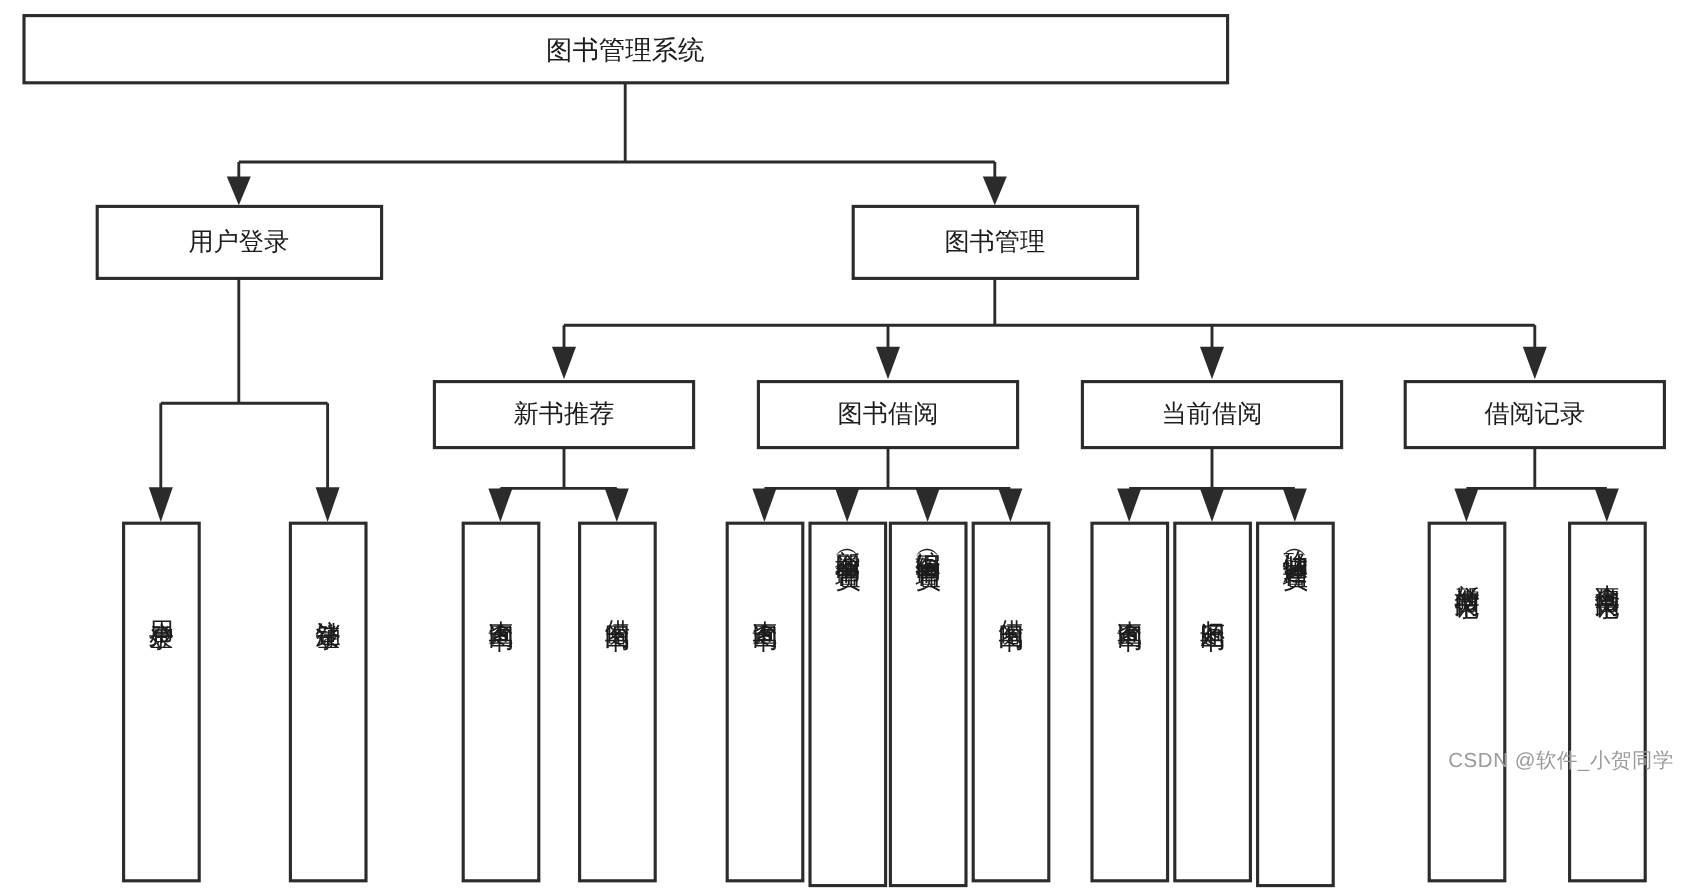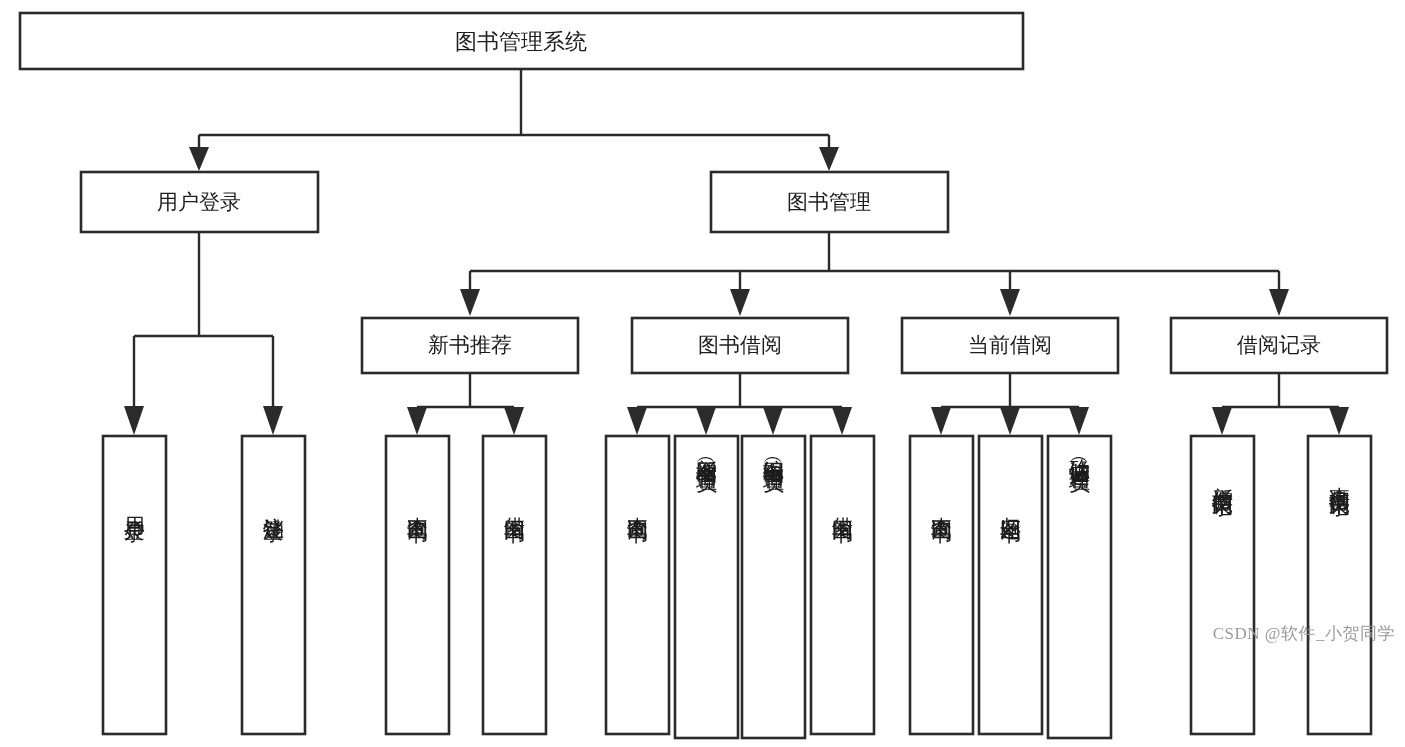--- a/index.html
+++ b/index.html
@@ -72,21 +72,21 @@
     font-size: 21px;
     line-height: 1.05;
     color: #1c1c1c;
     letter-spacing: 2px;
     white-space: nowrap;
   }
   .watermark {
     position: absolute;
     right: 10px;
     bottom: 6px;
-    font-family: Liberation Serif, serif;
+    font-family: Liberation Sans, sans-serif;
     font-size: 17px;
     color: #9a9a9a;
     white-space: nowrap;
     letter-spacing: 0.5px;
   }
 </style>
 </head>
 <body>
 
 <div id="diagram-root">

